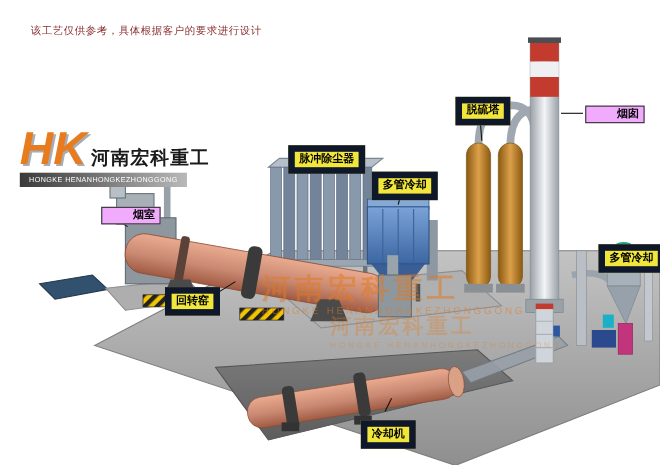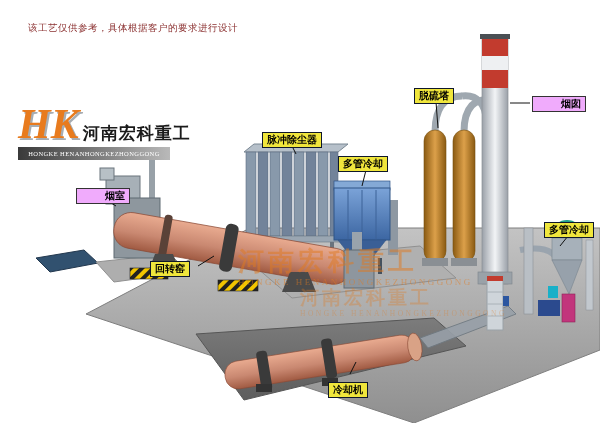--- a/index.html
+++ b/index.html
@@ -1,25 +1,25 @@
 <!DOCTYPE html>
 <html style="--labelYellow: #f0e63c; --kilnSalmon: #c98871; --chimneyRed: #c23b2e; --collectorBlue: #4a76b4; --towerOrange: #c4842e; --logoOrange: #e87b1e; --watermarkOrange: #e07a20; --platformGray: #a9a9a9;"><head>
 <meta charset="utf-8">
 <style>
   html,body{margin:0;padding:0;background:#fff;}
   .stage{position:relative;width:600px;height:423px;background:#ffffff;overflow:hidden;
-         font-family:Liberation Serif, serif;}
+         font-family:Liberation Sans, sans-serif;}
   .scene{position:absolute;left:0;top:0;}
 
   
   .disclaimer{position:absolute;left:28px;top:22px;font-size:9.5px;color:#8b3030;
               letter-spacing:.5px;z-index:6;}
 
   
-  .logo{position:absolute;left:18px;top:106px;width:152px;z-index:6;}
+  .logo{position:absolute;left:18px;top:116px;width:152px;z-index:6;}
   .logo-row{display:flex;align-items:flex-start;}
   .logo-hk{font-size:42px;line-height:.9;font-weight:bold;font-style:italic;
            color:var(--logoOrange,#e87b1e);text-shadow:2px 2px 0 #a7adb3;}
   .logo-cn{font-size:17px;font-weight:bold;color:#1a1a1a;letter-spacing:1px;
            margin:16px 0 0 4px;white-space:nowrap;}
   .logo-band{margin-top:2px;height:13px;background:linear-gradient(90deg,#3a3a3a,#b9b9b9);
              color:#fff;font-size:6.5px;letter-spacing:.4px;display:flex;align-items:center;
              justify-content:center;white-space:nowrap;overflow:hidden;}
 
   
@@ -27,21 +27,21 @@
   .wm-1{left:238px;top:248px;opacity:.5;}
   .wm-2{left:300px;top:288px;opacity:.32;}
   .wm-cn{font-size:26px;font-weight:bold;letter-spacing:4px;line-height:1.1;white-space:nowrap;}
   .wm-2 .wm-cn{font-size:19px;letter-spacing:3px;}
   .wm-en{font-size:9px;letter-spacing:2.5px;white-space:nowrap;}
   .wm-2 .wm-en{font-size:7.5px;}
 
   
   .lbl{position:absolute;z-index:5;font-size:10px;font-weight:bold;color:#000;
        padding:1px 4px;white-space:nowrap;line-height:12px;}
-  .lbl.yellow{background:var(--labelYellow,#f0e63c);border:1px solid #0f172a;}
+  .lbl.yellow{background:var(--labelYellow,#f0e63c);border:6px solid #0f172a;}
   .lbl.white{background:#f0abfc;border:1px solid #333;padding-left:28px;}
 </style>
 </head>
 <body>
 
 <div class="stage">
 
   <svg class="scene" width="600" height="423" viewBox="0 0 600 423">
     <defs>
       <linearGradient id="platGrad" x1="0" y1="0" x2="0" y2="1">
@@ -213,21 +213,21 @@
 
   <div class="wm wm-1">
     <div class="wm-cn">河南宏科重工</div>
     <div class="wm-en">HONGKE HENANHONGKEZHONGGONG</div>
   </div>
   <div class="wm wm-2">
     <div class="wm-cn">河南宏科重工</div>
     <div class="wm-en">HONGKE HENANHONGKEZHONGGONG</div>
   </div>
 
-  <div class="lbl white" style="left:76px;top:188px">烟室</div>
+  <div class="lbl white" style="left:92px;top:188px">烟室</div>
   <div class="lbl yellow" style="left:150px;top:261px">回转窑</div>
   <div class="lbl yellow" style="left:262px;top:132px">脉冲除尘器</div>
   <div class="lbl yellow" style="left:338px;top:156px">多管冷却</div>
   <div class="lbl yellow" style="left:414px;top:88px">脱硫塔</div>
   <div class="lbl white" style="left:532px;top:96px">烟囱</div>
   <div class="lbl yellow" style="left:544px;top:222px">多管冷却</div>
   <div class="lbl yellow" style="left:328px;top:382px">冷却机</div>
 
 </div>
 

